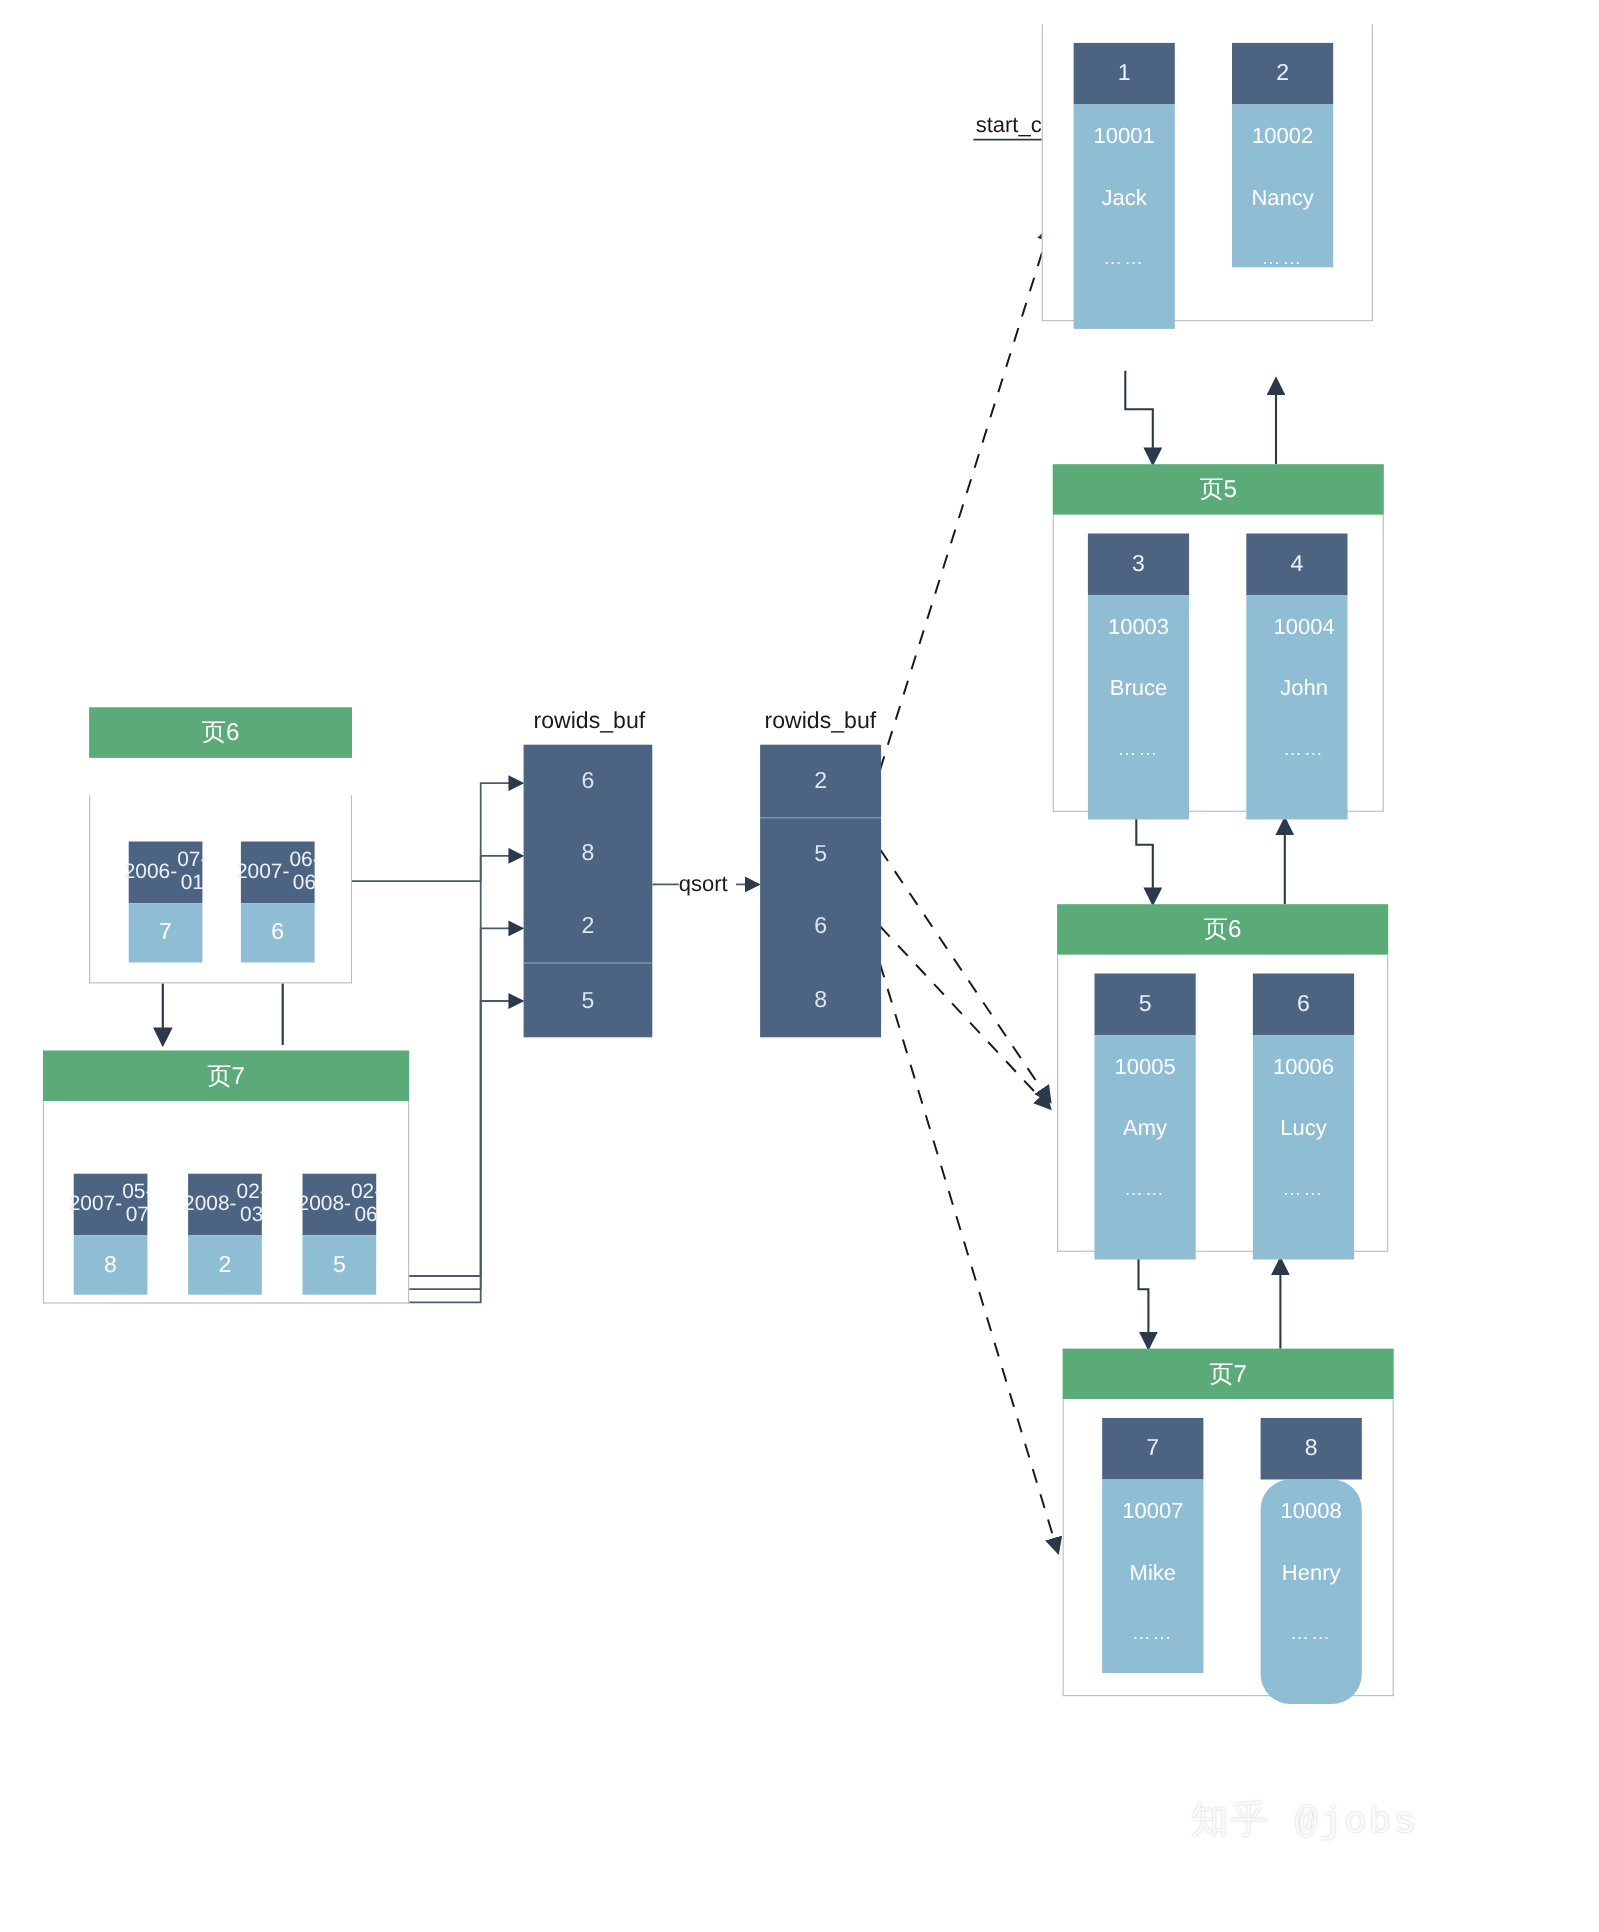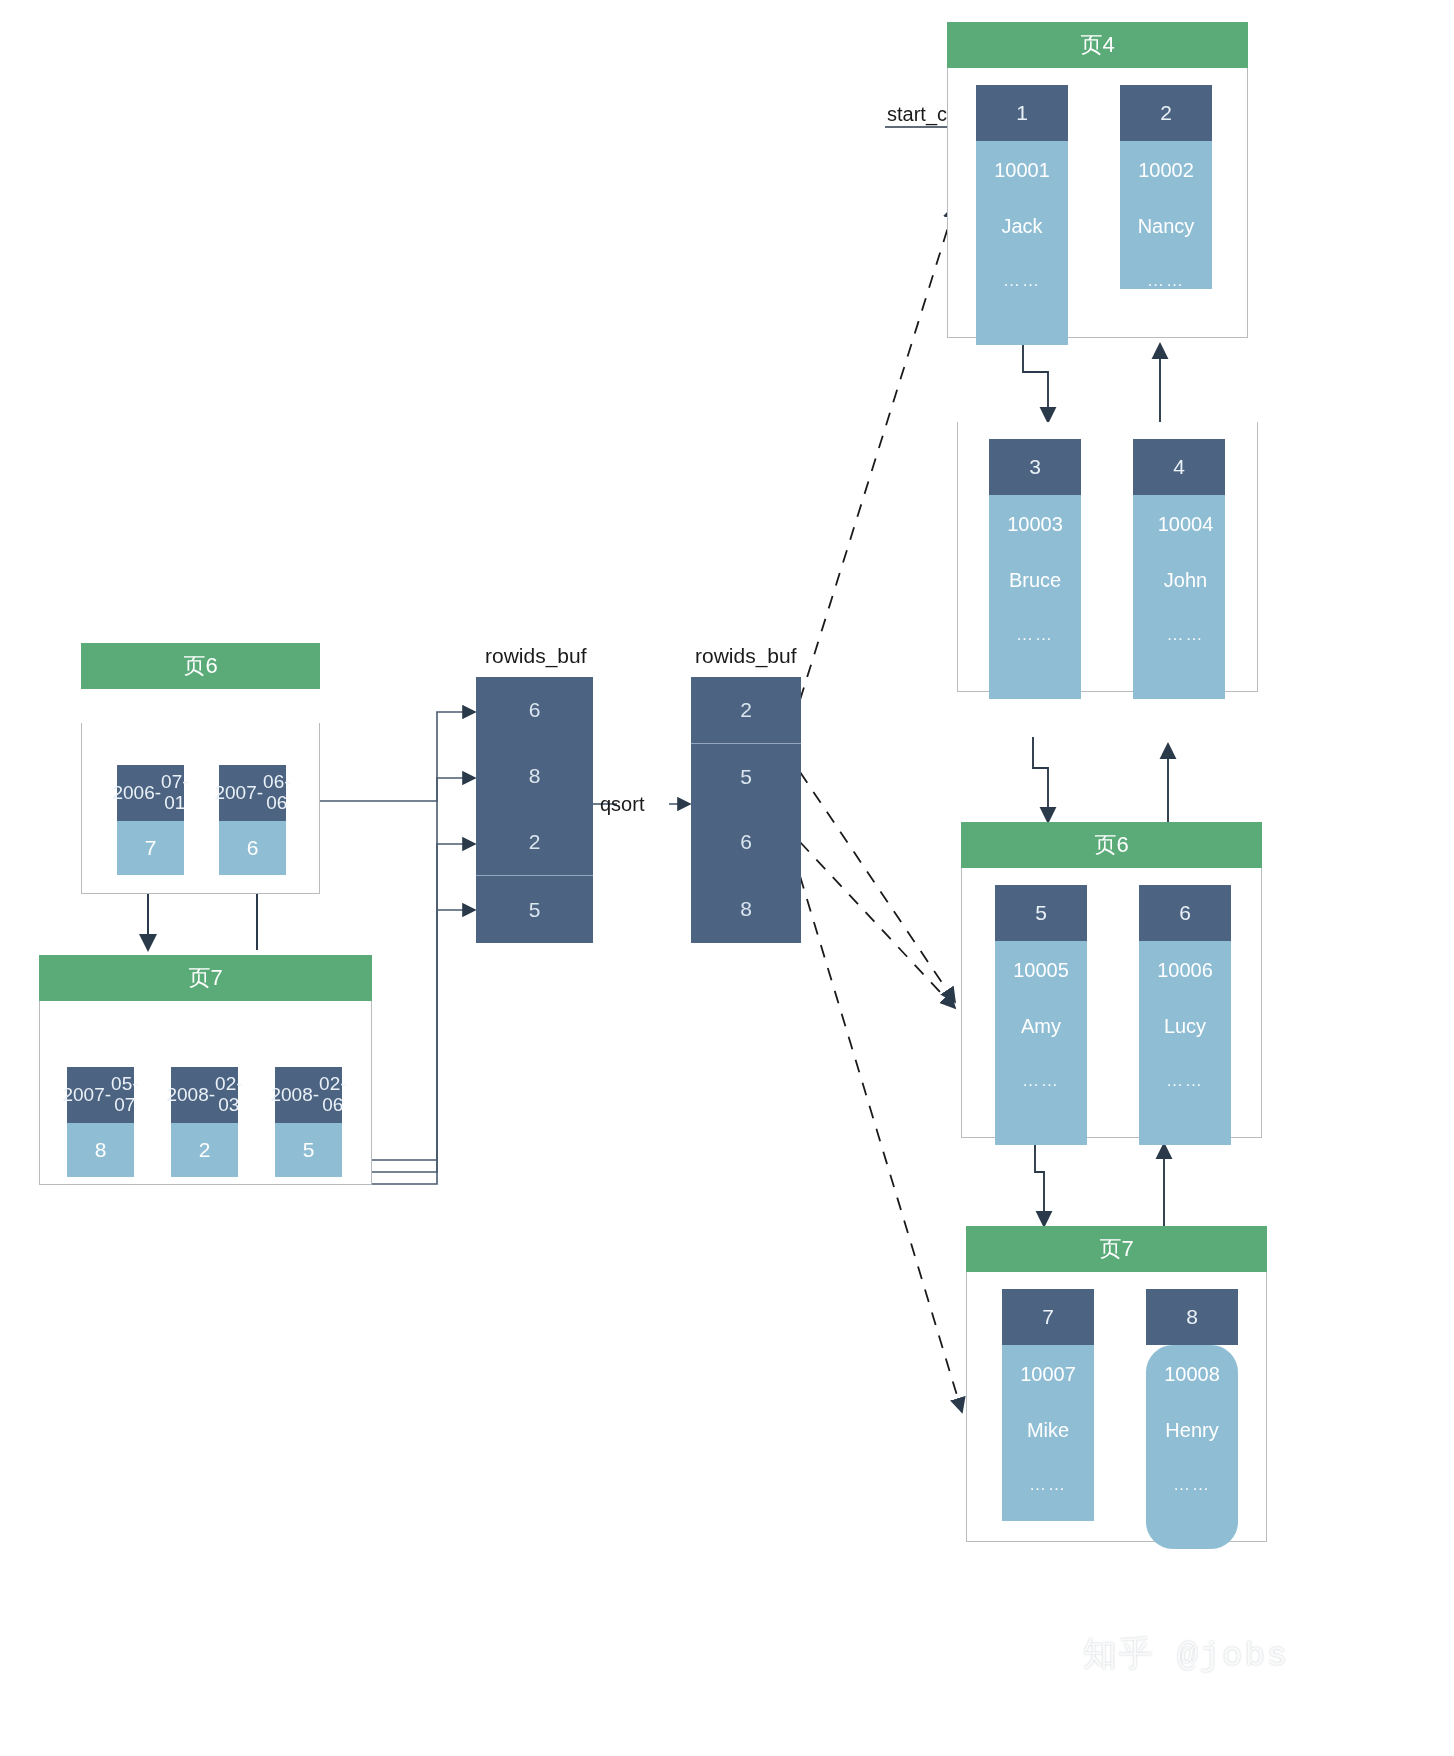--- a/index.html
+++ b/index.html
@@ -243,34 +243,33 @@
   </div>
 
   <div class="buf-label" style="left:485px; top:644px;">rowids_buf</div>
   <div class="buf" style="left:476px; top:677px; width:117px; height:266px;">
     <div class="buf-cell" style="height:66px;">6</div>
     <div class="buf-cell" style="height:66px;">8</div>
     <div class="buf-cell" style="height:66px;">2</div>
     <div class="buf-cell sep" style="height:68px;">5</div>
   </div>
 
-  <div class="flabel" style="left:600px; top:793px;">qsort</div>
+  <div class="flabel" style="left:617px; top:793px;">qsort</div>
 
   <div class="buf-label" style="left:695px; top:644px;">rowids_buf</div>
   <div class="buf" style="left:691px; top:677px; width:110px; height:266px;">
     <div class="buf-cell" style="height:66px;">2</div>
     <div class="buf-cell sep" style="height:66px;">5</div>
     <div class="buf-cell" style="height:66px;">6</div>
     <div class="buf-cell" style="height:68px;">8</div>
   </div>
 
   <div class="flabel" style="left:887px; top:103px;">start_cusor</div>
 
   <div class="page-box" style="left:947px; top:22px; width:301px;">
-    <div class="page-head">页4</div>
     <div class="page-body" style="height:270px;">
       <div class="rec" style="left:28px; top:17px; width:92px;">
         <div class="rec-id">1</div>
         <div class="rec-body" style="height:204px;">
           <span>10001</span>
           <span>Jack</span>
           <span class="dots">……</span>
         </div>
       </div>
       <div class="rec" style="left:172px; top:17px; width:92px;">
@@ -278,20 +277,21 @@
         <div class="rec-body" style="height:148px;">
           <span>10002</span>
           <span>Nancy</span>
           <span class="dots">……</span>
         </div>
       </div>
     </div>
   </div>
 
   <div class="page-box" style="left:957px; top:422px; width:301px;">
+    <div class="page-head">页5</div>
     <div class="page-body" style="height:270px;">
       <div class="rec" style="left:31px; top:17px; width:92px;">
         <div class="rec-id">3</div>
         <div class="rec-body" style="height:204px;">
           <span>10003</span>
           <span>Bruce</span>
           <span class="dots">……</span>
         </div>
       </div>
       <div class="rec" style="left:175px; top:17px; width:92px;">

